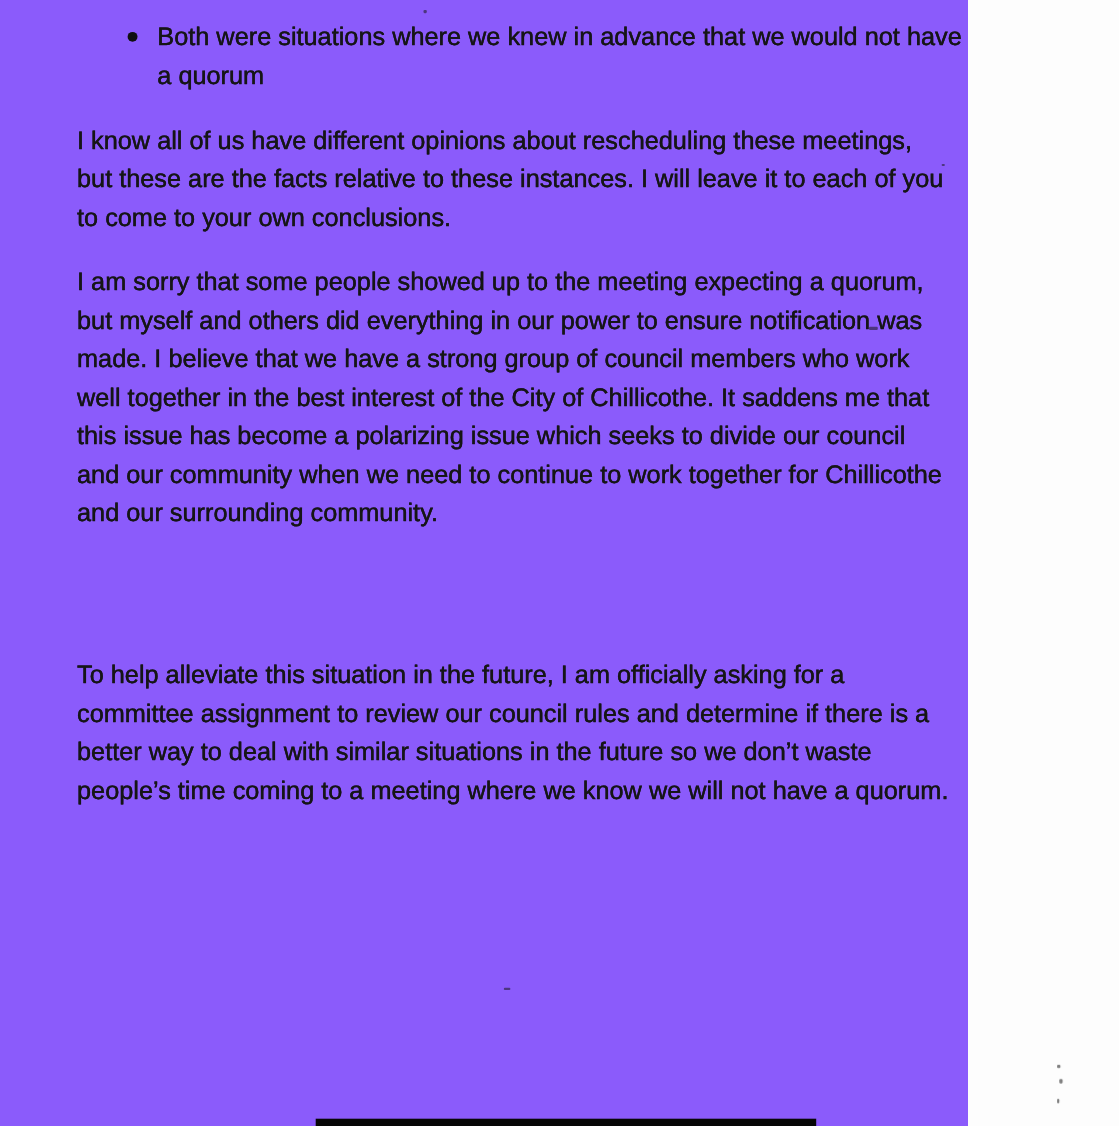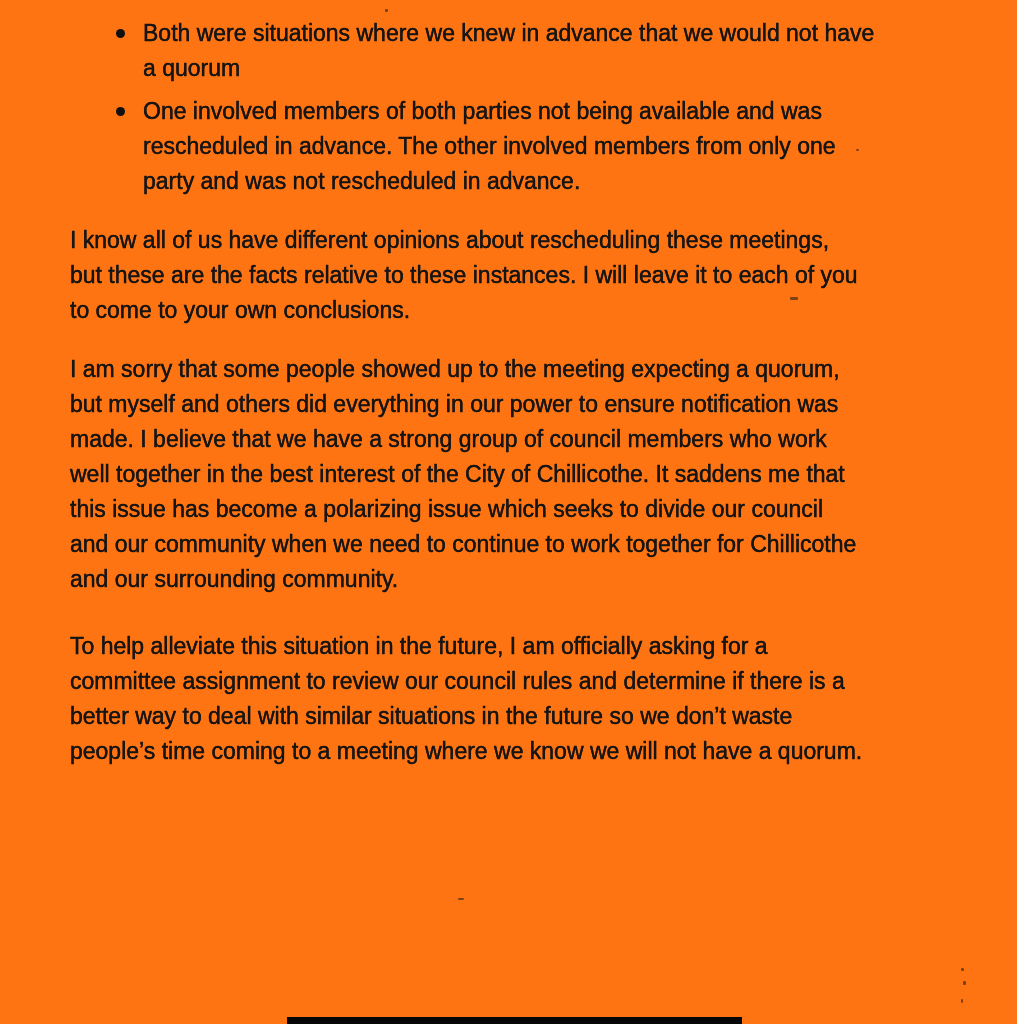--- a/index.html
+++ b/index.html
@@ -8,23 +8,23 @@
   }
   body {
     width: 1017px;
     height: 1024px;
     background: #fdfdfd;
     overflow: hidden;
     position: relative;
   }
   .page {
     position: relative;
-    width: 1017px;
+    width: 880px;
     height: 1024px;
-    background: #f97316;
+    background: #8b5cf6;
     font-family: "Liberation Sans", "DejaVu Sans", sans-serif;
     color: #1a1a1a;
     font-size: 23px;
     line-height: 35px;
     -webkit-text-stroke: 0.35px #1a1a1a;
     text-shadow: 0 0 0.45px rgba(10,10,10,0.85);
     filter: blur(0.22px) contrast(1.04);
     box-sizing: border-box;
     padding-top: 16px;
   }
@@ -51,21 +51,21 @@
   .btext, .para {
     white-space: pre-line;
   }
   .para {
     margin: 24px 0 0 70px;
     max-width: 905px;
   }
   .para.first {
   }
   .para.big-gap {
-    margin-top: 32px;
+    margin-top: 112px;
   }
   .speck {
     position: absolute;
     background: rgba(30,30,30,0.55);
     border-radius: 1px;
   }
   .bottom-bar {
     position: absolute;
     left: 287px;
     top: 1017px;
@@ -77,26 +77,20 @@
 </head>
 <body>
 
 <div class="page">
 
   <ul class="bullets">
     <li>
       <span class="bullet-dot"></span>
       <span class="btext">Both were situations where we knew in advance that we would not have
 a quorum</span>
-    </li>
-    <li>
-      <span class="bullet-dot"></span>
-      <span class="btext">One involved members of both parties not being available and was
-rescheduled in advance. The other involved members from only one
-party and was not rescheduled in advance.</span>
     </li>
   </ul>
 
   <p class="para first">I know all of us have different opinions about rescheduling these meetings,
 but these are the facts relative to these instances. I will leave it to each of you
 to come to your own conclusions.</p>
 
   <p class="para">I am sorry that some people showed up to the meeting expecting a quorum,
 but myself and others did everything in our power to ensure notification was
 made. I believe that we have a strong group of council members who work

